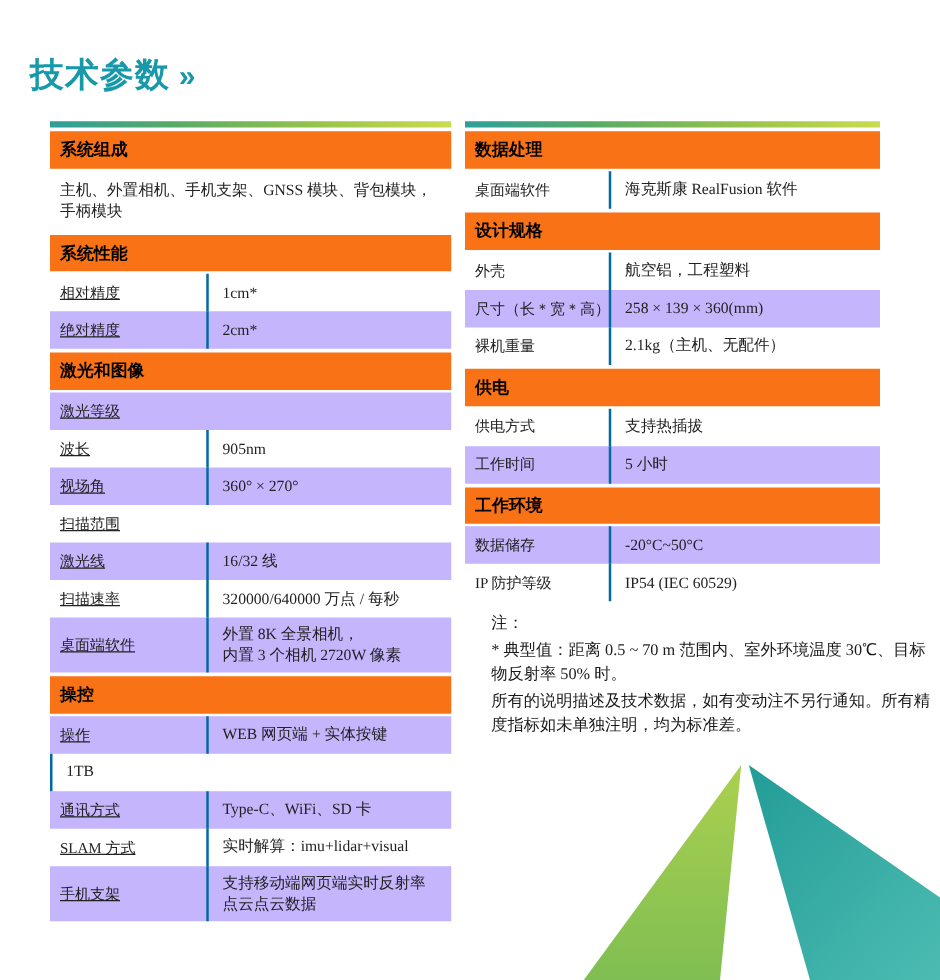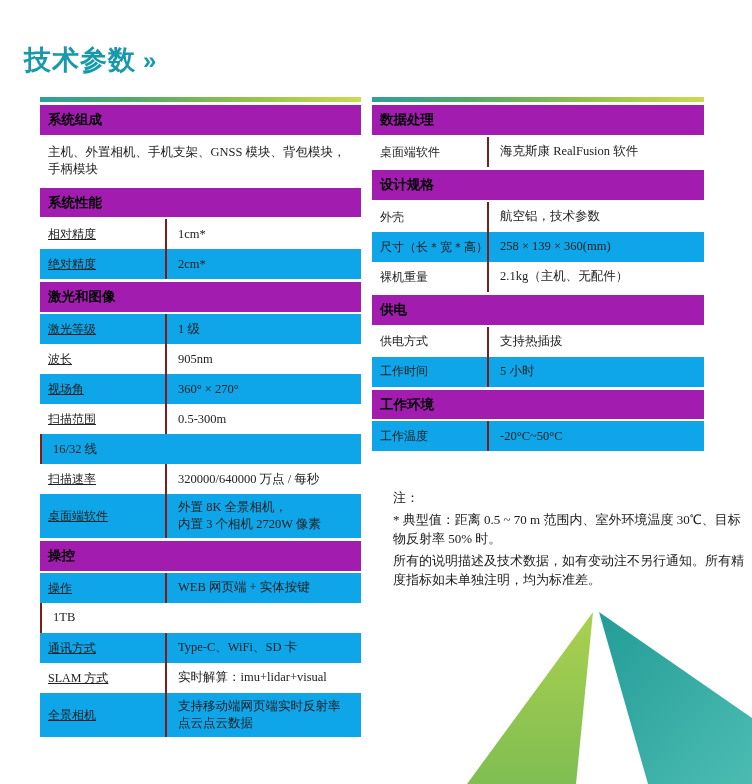--- a/index.html
+++ b/index.html
@@ -16,39 +16,39 @@
   }
   .page-title .chev{margin-left:7px;font-size:24px;}
   .col{position:absolute;top:97px;}
   #col-left{left:40px;width:321px;}
   #col-right{left:372px;width:332px;}
   .grad-bar{
     height:5px;
     background:linear-gradient(90deg,#2d9f9b 0%,#55aa68 30%,#8fc04c 62%,#cbdc4f 100%);
   }
   .sec-banner{
-    margin:3px 0 2px 0;background:#a21caf;
+    margin:3px 0 2px 0;background:#f97316;
     font-family:"Liberation Sans", sans-serif;
     font-weight:bold;font-size:13.5px;color:#000;
     padding:8px 8px 7px 8px;line-height:1.1;
   }
   .spec-row{
     display:flex;align-items:stretch;min-height:30px;
     font-size:12.5px;color:#222;line-height:1.35;
   }
-  .spec-row.gray{background:#0ea5e9;}
+  .spec-row.gray{background:#c4b5fd;}
   .spec-label{
     flex:none;display:flex;align-items:center;
     padding-left:8px;font-size:12px;white-space:nowrap;overflow:hidden;
   }
   #col-left .spec-label{width:117px;text-decoration:underline;}
   #col-right .spec-label{width:107px;}
   .spec-value{
     flex:1;display:flex;align-items:center;
-    border-left:2px solid #7f1d1d;
+    border-left:2px solid #0369a1;
     padding:5px 6px 5px 11px;white-space:pre-line;
   }
   .spec-row.full{padding:7px 6px 7px 8px;align-items:center;}
   .notes{
     position:absolute;left:393px;top:488px;width:352px;
     font-size:13px;color:#1a1a1a;line-height:1.5;
   }
   .notes p{margin:0 0 2px 0;}
   .tri-layer{position:absolute;left:0;top:0;pointer-events:none;}
 </style>
@@ -70,35 +70,34 @@
       <div class="spec-label">相对精度</div>
       <div class="spec-value">1cm*</div>
     </div>
     <div class="spec-row gray">
       <div class="spec-label">绝对精度</div>
       <div class="spec-value">2cm*</div>
     </div>
     <div class="sec-banner">激光和图像</div>
     <div class="spec-row gray">
       <div class="spec-label">激光等级</div>
-      <div class="spec-value">1 级</div>
     </div>
     <div class="spec-row">
       <div class="spec-label">波长</div>
       <div class="spec-value">905nm</div>
     </div>
     <div class="spec-row gray">
       <div class="spec-label">视场角</div>
       <div class="spec-value">360° × 270°</div>
     </div>
     <div class="spec-row">
       <div class="spec-label">扫描范围</div>
-      <div class="spec-value">0.5-300m</div>
     </div>
     <div class="spec-row gray">
+      <div class="spec-label">激光线</div>
       <div class="spec-value">16/32 线</div>
     </div>
     <div class="spec-row">
       <div class="spec-label">扫描速率</div>
       <div class="spec-value">320000/640000 万点 / 每秒</div>
     </div>
     <div class="spec-row gray">
       <div class="spec-label">桌面端软件</div>
       <div class="spec-value">外置 8K 全景相机，
 内置 3 个相机 2720W 像素</div>
@@ -113,59 +112,63 @@
     </div>
     <div class="spec-row gray">
       <div class="spec-label">通讯方式</div>
       <div class="spec-value">Type-C、WiFi、SD 卡</div>
     </div>
     <div class="spec-row">
       <div class="spec-label">SLAM 方式</div>
       <div class="spec-value">实时解算：imu+lidar+visual</div>
     </div>
     <div class="spec-row gray">
-      <div class="spec-label">全景相机</div>
+      <div class="spec-label">手机支架</div>
       <div class="spec-value">支持移动端网页端实时反射率
 点云点云数据</div>
     </div>
   </div>
 
 <div class="col" id="col-right">
   <div class="grad-bar"></div>
 <div class="sec-banner">数据处理</div>
     <div class="spec-row">
       <div class="spec-label">桌面端软件</div>
       <div class="spec-value">海克斯康 RealFusion 软件</div>
     </div>
     <div class="sec-banner">设计规格</div>
     <div class="spec-row">
       <div class="spec-label">外壳</div>
-      <div class="spec-value">航空铝，技术参数</div>
+      <div class="spec-value">航空铝，工程塑料</div>
     </div>
     <div class="spec-row gray">
       <div class="spec-label">尺寸（长＊宽＊高）</div>
       <div class="spec-value">258 × 139 × 360(mm)</div>
     </div>
     <div class="spec-row">
       <div class="spec-label">裸机重量</div>
       <div class="spec-value">2.1kg（主机、无配件）</div>
     </div>
     <div class="sec-banner">供电</div>
     <div class="spec-row">
       <div class="spec-label">供电方式</div>
       <div class="spec-value">支持热插拔</div>
     </div>
     <div class="spec-row gray">
       <div class="spec-label">工作时间</div>
       <div class="spec-value">5 小时</div>
     </div>
     <div class="sec-banner">工作环境</div>
     <div class="spec-row gray">
-      <div class="spec-label">工作温度</div>
+      <div class="spec-label">数据储存</div>
       <div class="spec-value">-20°C~50°C</div>
+    </div>
+    <div class="spec-row">
+      <div class="spec-label">IP 防护等级</div>
+      <div class="spec-value">IP54 (IEC 60529)</div>
     </div>
   </div>
 
 <div class="notes">
   <p>注：</p>
 <p>* 典型值：距离 0.5 ~ 70 m 范围内、室外环境温度 30℃、目标物反射率 50% 时。</p>
     <p>所有的说明描述及技术数据，如有变动注不另行通知。所有精度指标如未单独注明，均为标准差。</p>
   </div>
 
 <svg class="tri-layer" width="752" height="784" viewBox="0 0 752 784">

